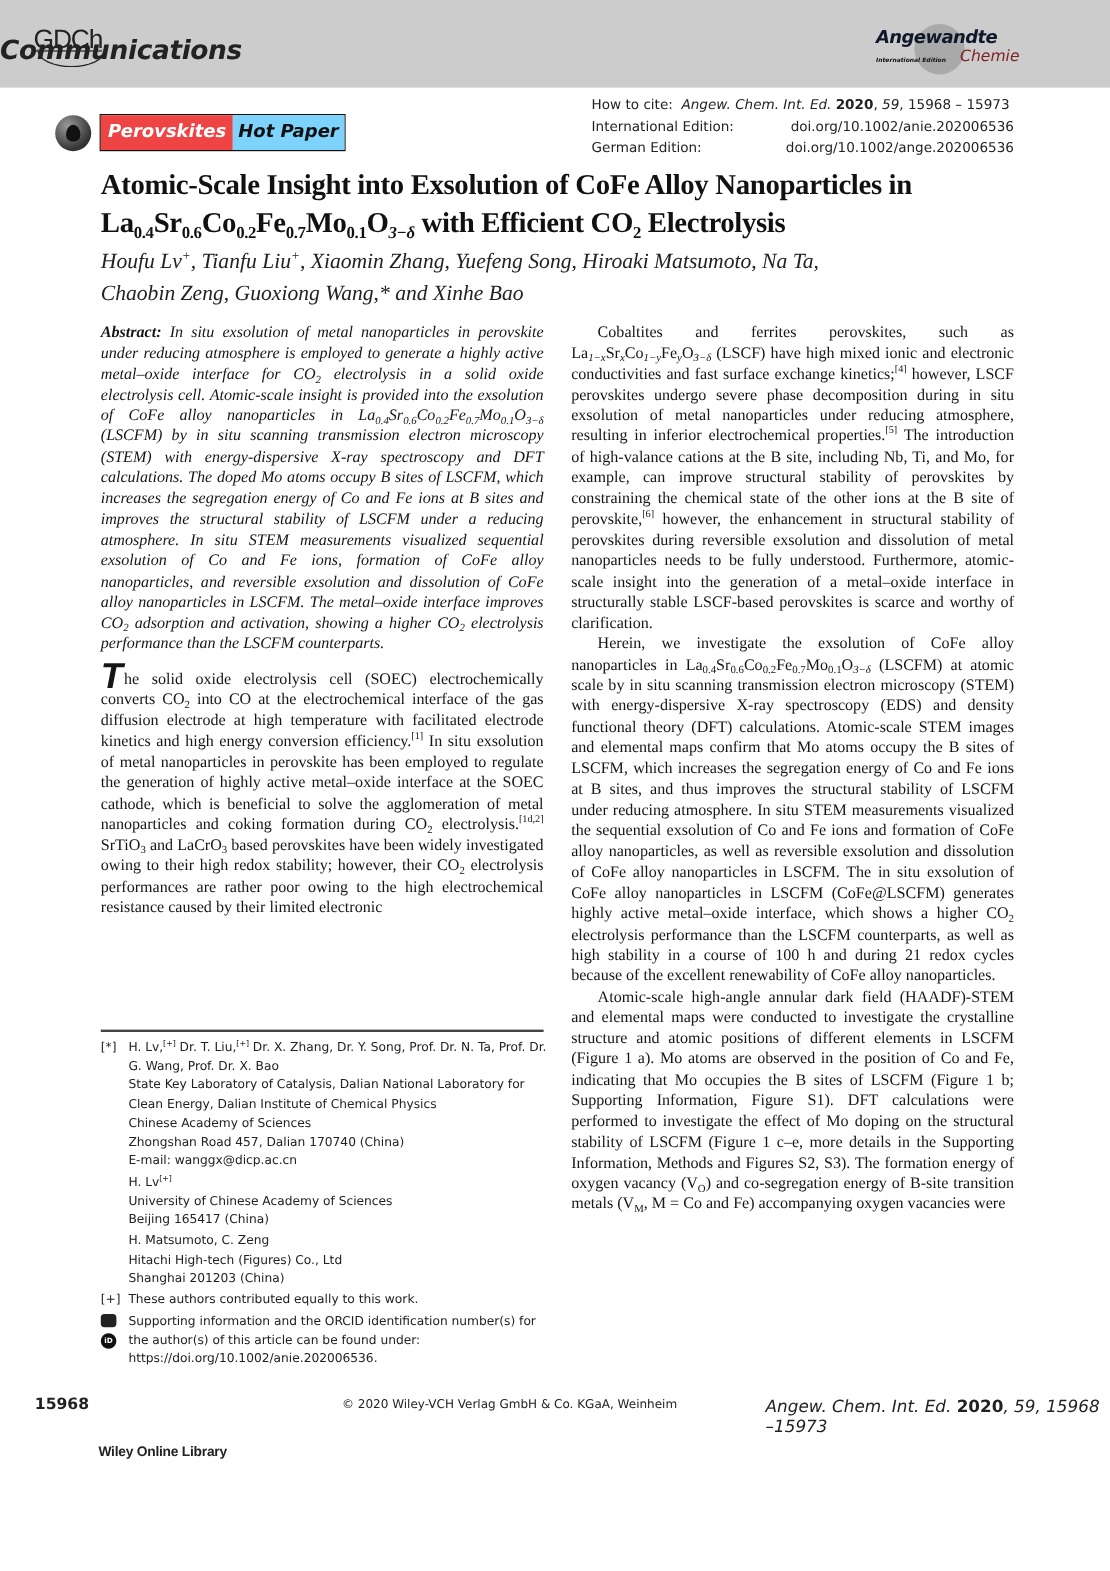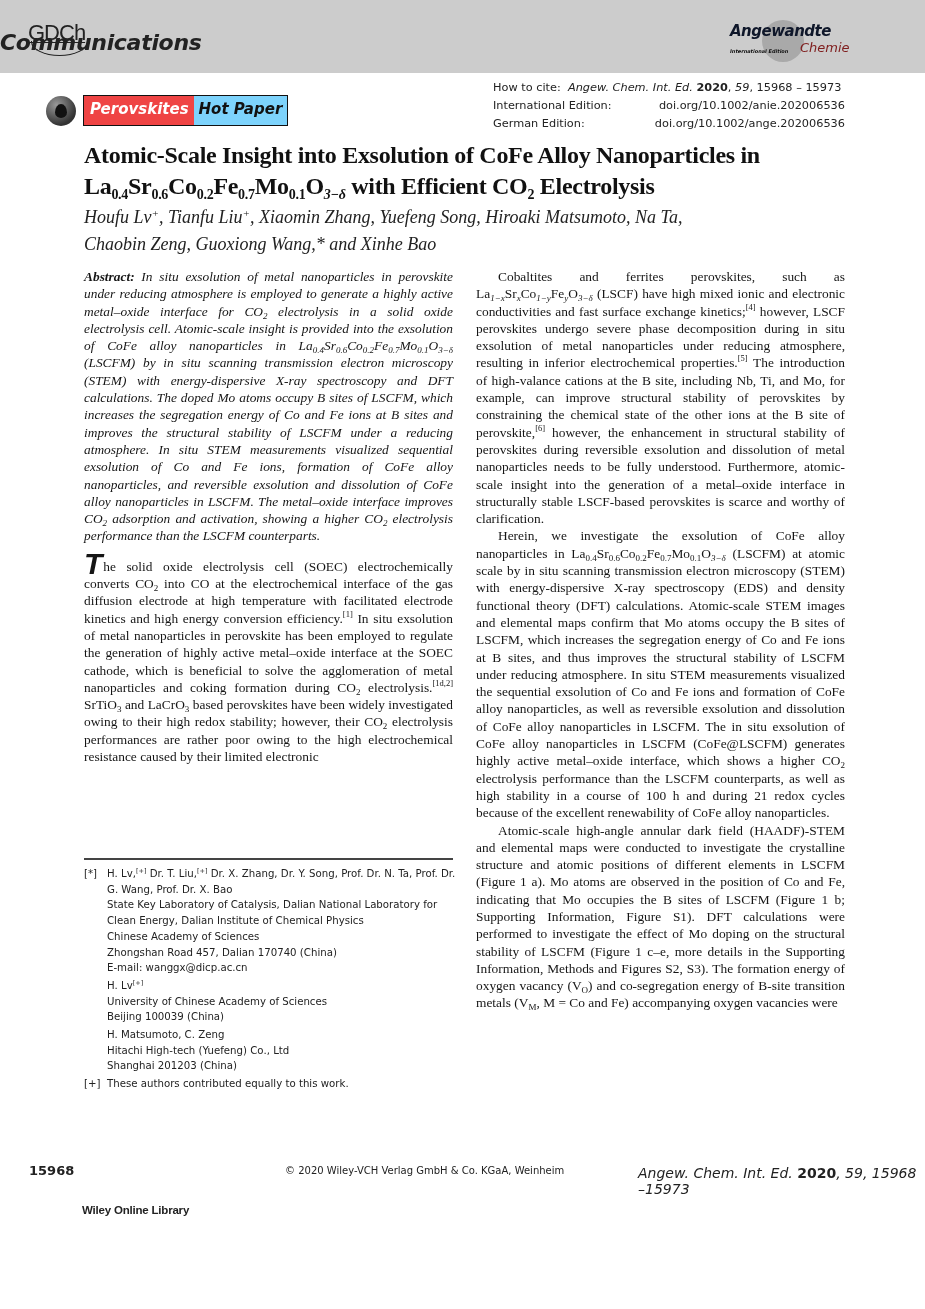--- a/index.html
+++ b/index.html
@@ -132,30 +132,36 @@
     <span class="fn-mark">[*]</span>
     <span>H. Lv,</span><sup>[+]</sup><span> Dr. T. Liu,</span><sup>[+]</sup><span> Dr. X. Zhang, Dr. Y. Song, Prof. Dr. N. Ta, Prof. Dr. G. Wang, Prof. Dr. X. Bao</span><br>
     <span>State Key Laboratory of Catalysis, Dalian National Laboratory for Clean Energy, Dalian Institute of Chemical Physics</span><br>
     <span>Chinese Academy of Sciences</span><br>
     <span>Zhongshan Road 457, Dalian 170740 (China)</span><br>
     <span>E-mail: wanggx@dicp.ac.cn</span>
   </div>
   <div class="fn-block">
     <span>H. Lv</span><sup>[+]</sup><br>
     <span>University of Chinese Academy of Sciences</span><br>
-    <span>Beijing 100039 (China)</span>
+    <span>Beijing 165417 (China)</span>
   </div>
   <div class="fn-block">
     <span>H. Matsumoto, C. Zeng</span><br>
-    <span>Hitachi High-tech (Yuefeng) Co., Ltd</span><br>
+    <span>Hitachi High-tech (Figures) Co., Ltd</span><br>
     <span>Shanghai 201203 (China)</span>
   </div>
   <div class="fn-block">
     <span class="fn-mark">[+]</span>
     <span>These authors contributed equally to this work.</span>
+  </div>
+  <div class="fn-block">
+    <span class="si-icon"></span>
+    <span class="orcid-icon">iD</span>
+    <span>Supporting information and the ORCID identification number(s) for the author(s) of this article can be found under:</span><br>
+    <span>https://doi.org/10.1002/anie.202006536.</span>
   </div>
 </div>
 
 <div class="col col-right">
   <p class="indent"><span>Cobaltites and ferrites perovskites, such as </span><span>La<sub><i>1−x</i></sub>Sr<sub><i>x</i></sub>Co<sub><i>1−y</i></sub>Fe<sub><i>y</i></sub>O<sub><i>3−δ</i></sub></span><span> (LSCF) have high mixed ionic and electronic conductivities and fast surface exchange kinetics;</span><sup>[4]</sup><span> however, LSCF perovskites undergo severe phase decomposition during in situ exsolution of metal nanoparticles under reducing atmosphere, resulting in inferior electrochemical properties.</span><sup>[5]</sup><span> The introduction of high-valance cations at the B site, including Nb, Ti, and Mo, for example, can improve structural stability of perovskites by constraining the chemical state of the other ions at the B site of perovskite,</span><sup>[6]</sup><span> however, the enhancement in structural stability of perovskites during reversible exsolution and dissolution of metal nanoparticles needs to be fully understood. Furthermore, atomic-scale insight into the generation of a metal–oxide interface in structurally stable LSCF-based perovskites is scarce and worthy of clarification.</span></p>
   <p class="indent"><span>Herein, we investigate the exsolution of CoFe alloy nanoparticles in </span><span>La<sub>0.4</sub>Sr<sub>0.6</sub>Co<sub>0.2</sub>Fe<sub>0.7</sub>Mo<sub>0.1</sub>O<sub><i>3−δ</i></sub></span><span> (LSCFM) at atomic scale by in situ scanning transmission electron microscopy (STEM) with energy-dispersive X-ray spectroscopy (EDS) and density functional theory (DFT) calculations. Atomic-scale STEM images and elemental maps confirm that Mo atoms occupy the B sites of LSCFM, which increases the segregation energy of Co and Fe ions at B sites, and thus improves the structural stability of LSCFM under reducing atmosphere. In situ STEM measurements visualized the sequential exsolution of Co and Fe ions and formation of CoFe alloy nanoparticles, as well as reversible exsolution and dissolution of CoFe alloy nanoparticles in LSCFM. The in situ exsolution of CoFe alloy nanoparticles in LSCFM (CoFe@LSCFM) generates highly active metal–oxide interface, which shows a higher CO</span><sub>2</sub><span> electrolysis performance than the LSCFM counterparts, as well as high stability in a course of 100 h and during 21 redox cycles because of the excellent renewability of CoFe alloy nanoparticles.</span></p>
   <p class="indent"><span>Atomic-scale high-angle annular dark field (HAADF)-STEM and elemental maps were conducted to investigate the crystalline structure and atomic positions of different elements in LSCFM (Figure 1 a). Mo atoms are observed in the position of Co and Fe, indicating that Mo occupies the B sites of LSCFM (Figure 1 b; Supporting Information, Figure S1). DFT calculations were performed to investigate the effect of Mo doping on the structural stability of LSCFM (Figure 1 c–e, more details in the Supporting Information, Methods and Figures S2, S3). The formation energy of oxygen vacancy (V</span><sub>O</sub><span>) and co-segregation energy of B-site transition metals (V</span><sub>M</sub><span>, M = Co and Fe) accompanying oxygen vacancies were</span></p>
 </div>
 
 <div class="footer">

